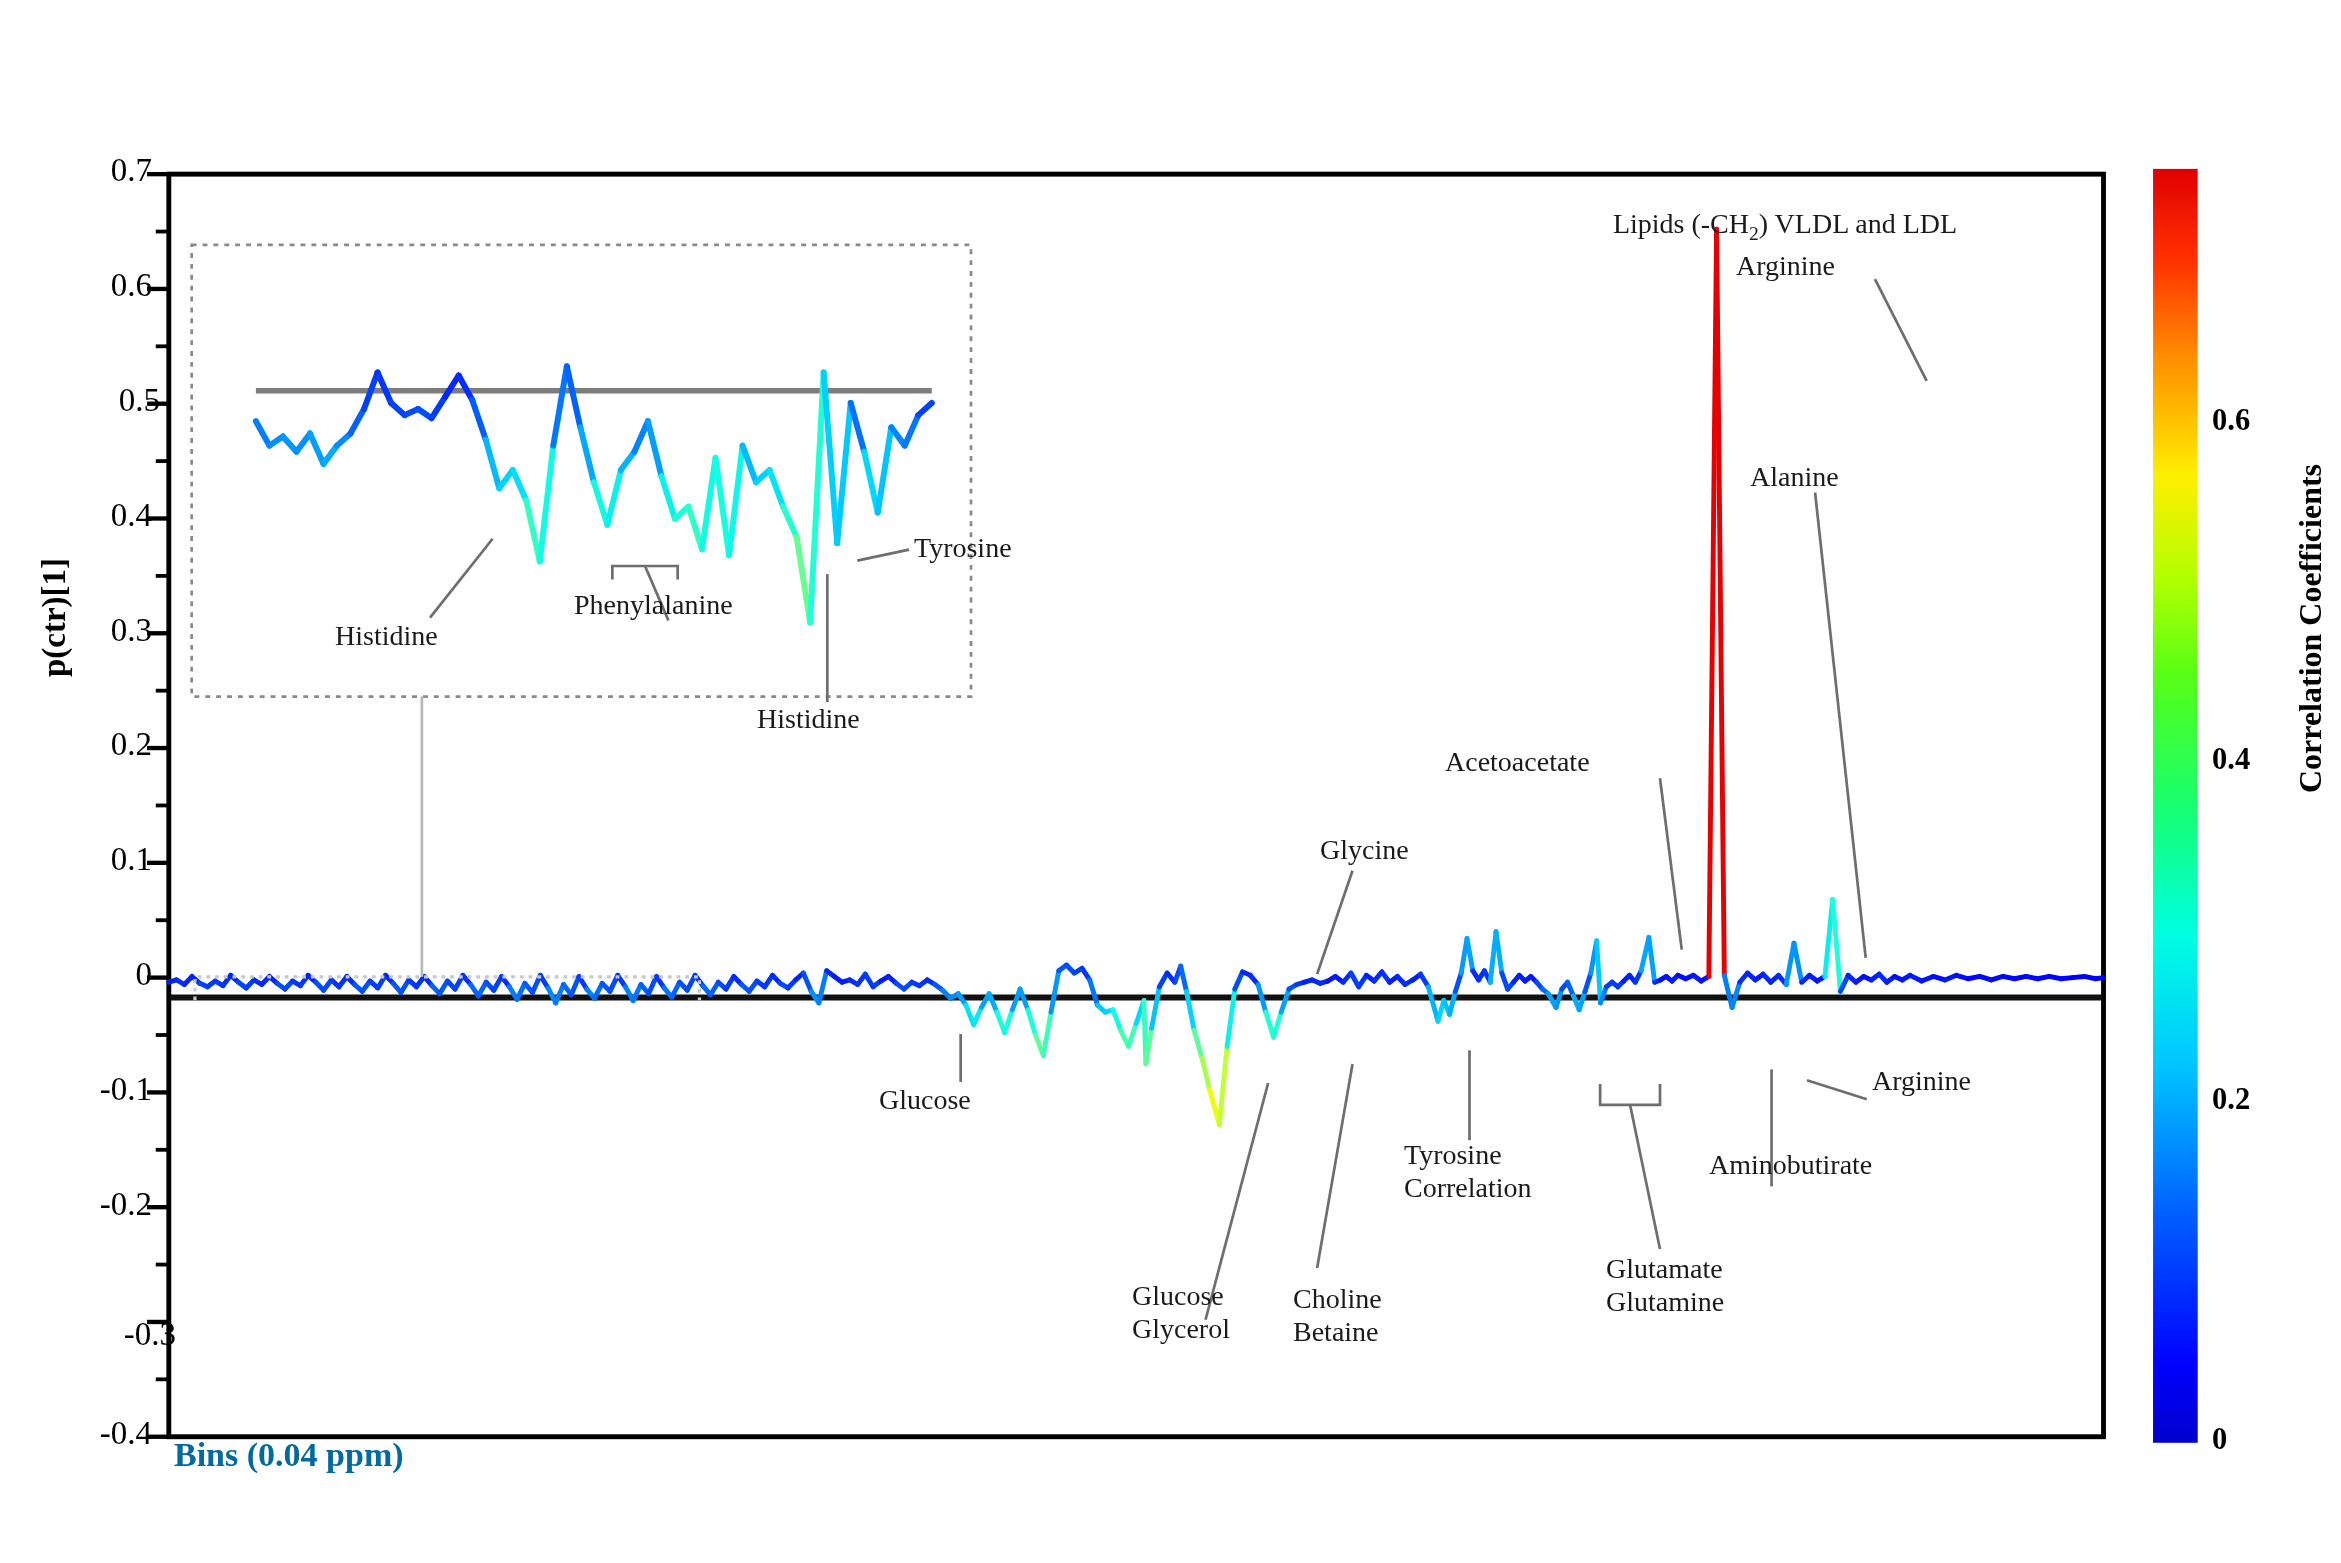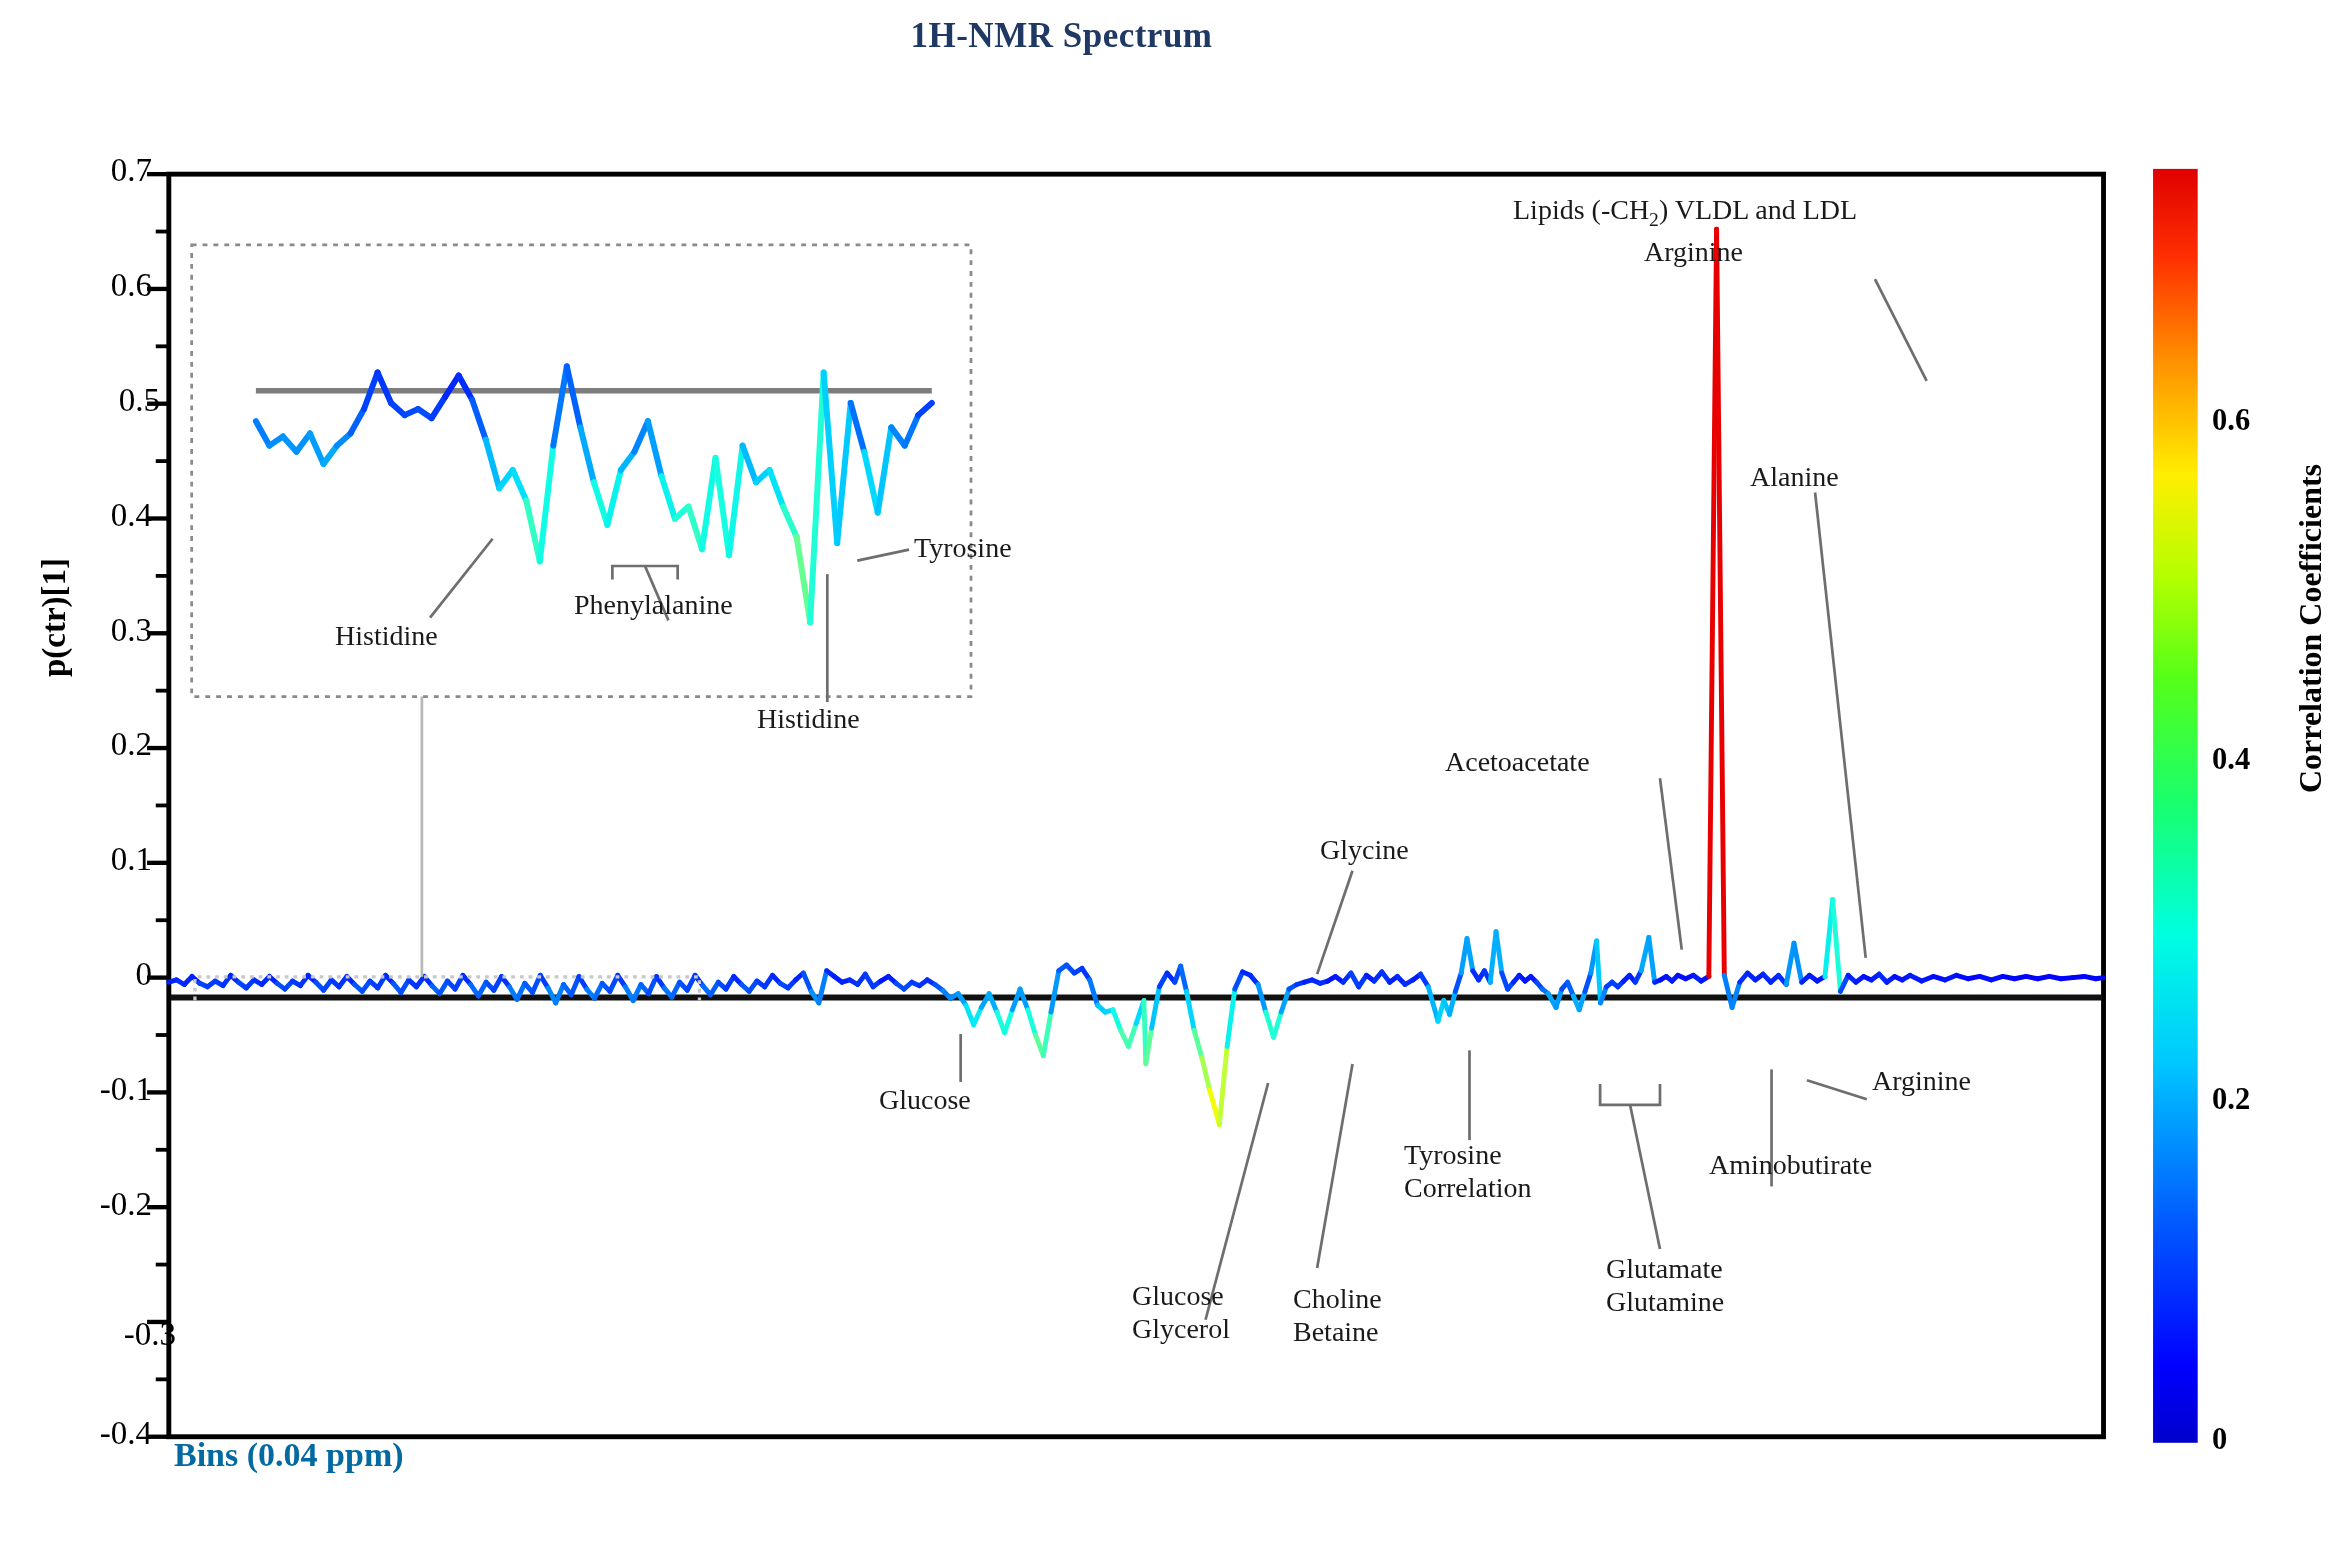--- a/index.html
+++ b/index.html
@@ -29,29 +29,28 @@
     font-size:33px;font-weight:400;color:#000;
   }
   .cbtick-label{
     position:absolute;left:0;width:98px;text-align:left;
     font-size:30.5px;font-weight:700;color:#000;
   }
   .peak-label{
     position:absolute;font-size:28px;color:#1a1a1a;white-space:nowrap;
     line-height:1.18;
   }
-  .peak-label.ctr{text-align:left;}
+  .peak-label.ctr{text-align:center;margin-top:14px;}
   svg{position:absolute;left:0;top:0;overflow:visible;}
 </style>
 </head>
 <body>
 
 <div id="stage">
 
-  <div id="chart-title">1H-NMR Spectrum</div>
   <div id="ylabel">p(ctr)[1]</div>
   <div id="xlabel">Bins (0.04 ppm)</div>
   <div id="cbar-label">Correlation Coefficients</div>
 
   <div id="ytick-layer">
       <div class="ytick-label" style="left: 0px; width: 152px; top: 152px;">0.7</div>
       <div class="ytick-label" style="left: 0px; width: 152px; top: 267px;">0.6</div>
       <div class="ytick-label" style="left: 8px; width: 152px; top: 382px;">0.5</div>
       <div class="ytick-label" style="left: 0px; width: 152px; top: 497px;">0.4</div>
       <div class="ytick-label" style="left: 0px; width: 152px; top: 612px;">0.3</div>

